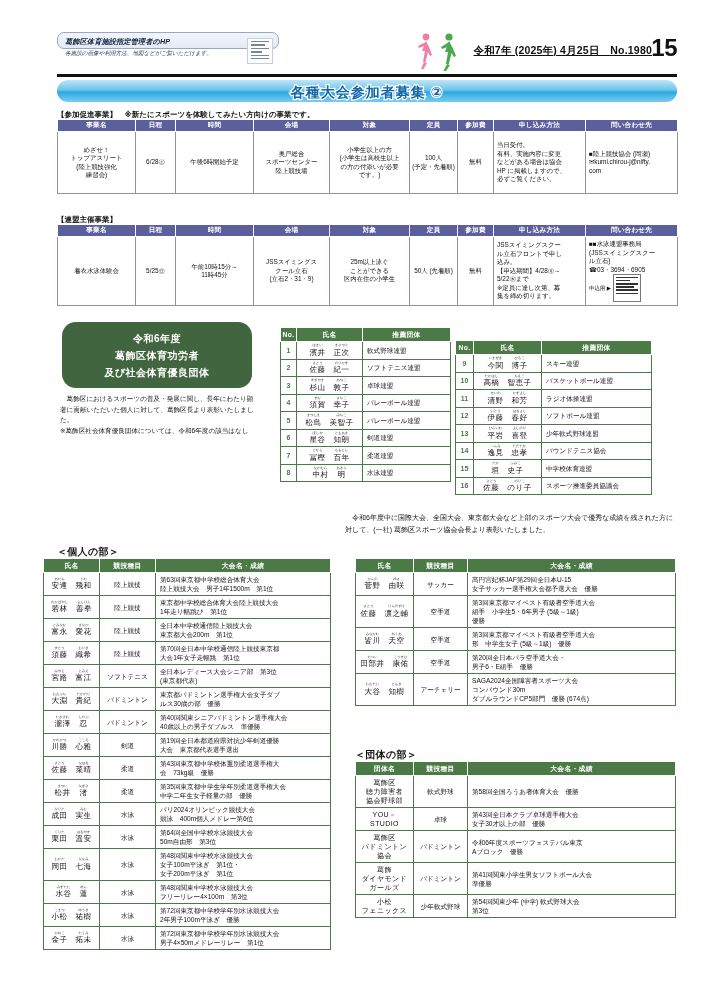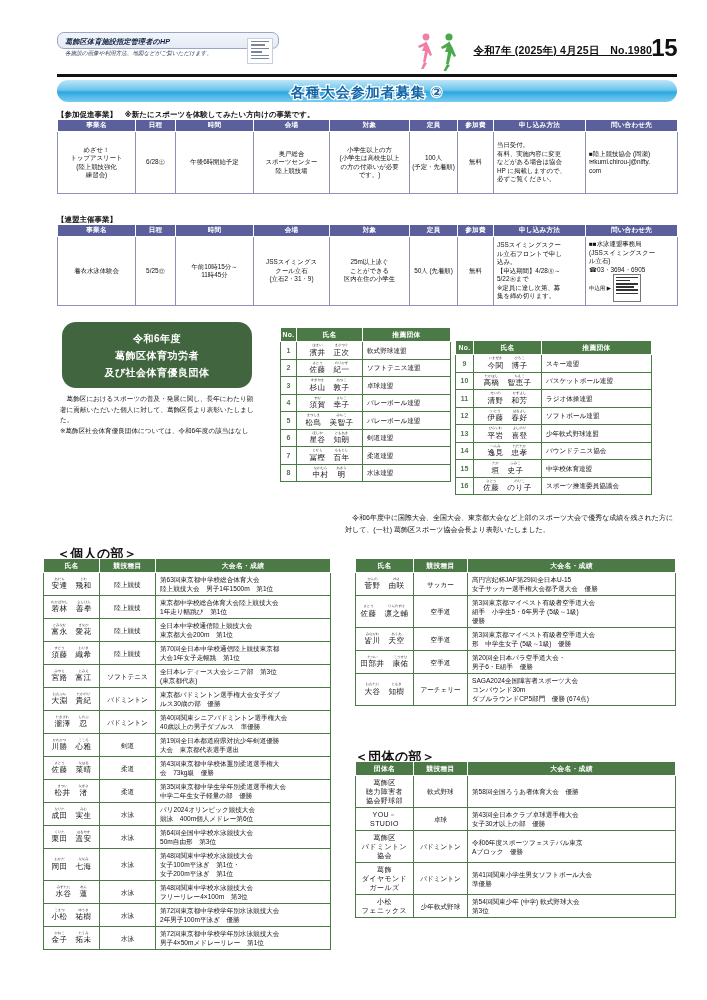--- a/index.html
+++ b/index.html
@@ -92,21 +92,21 @@
 
   
   .pill{
     position:absolute;background:#41663f;border-radius:13px;
     display:flex;align-items:center;justify-content:center;text-align:center;
     color:#fff;font-weight:bold;
   }
   .pill.big{border-radius:14px;}
   .body-text{position:absolute;font-size:6.6px;line-height:10.5px;color:#111;}
 
-  .subhead{position:absolute;font-size:13px;font-weight:bold;color:#111;letter-spacing:.3px;}
+  .subhead{position:absolute;font-size:10px;font-weight:bold;color:#111;letter-spacing:.3px;}
 
   
   table.gt{
     position:absolute;border-collapse:collapse;table-layout:fixed;
     font-size:6.6px;color:#111;background:#fff;
   }
   table.gt th{
     background:#4c7a47;color:#fff;font-weight:bold;font-size:6.8px;
     border:.6px solid #ffffff;height:11px;letter-spacing:.3px;
   }

